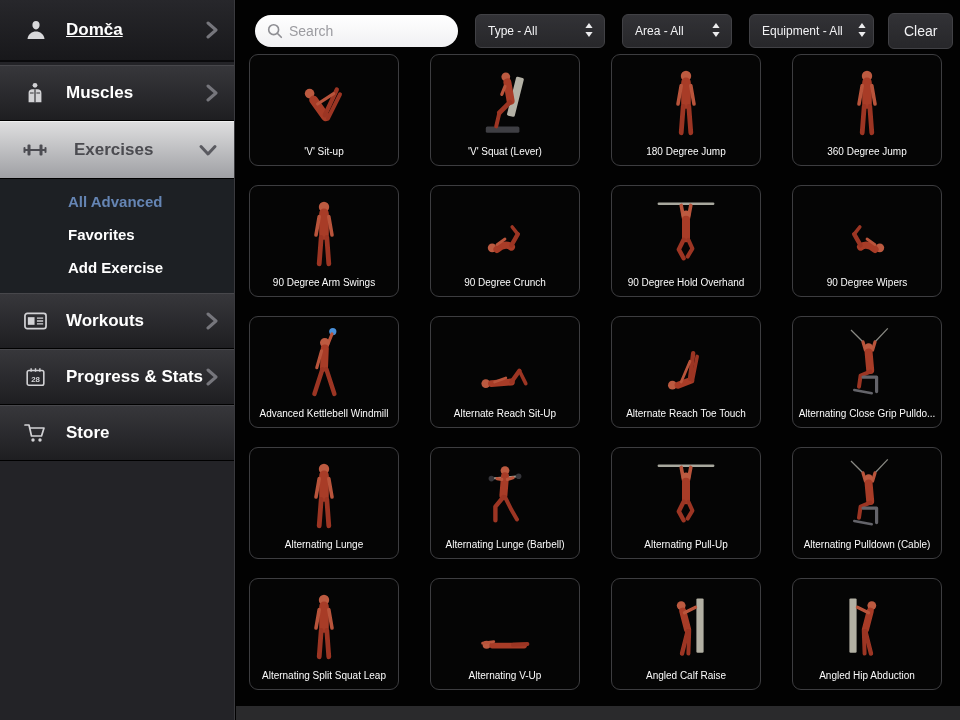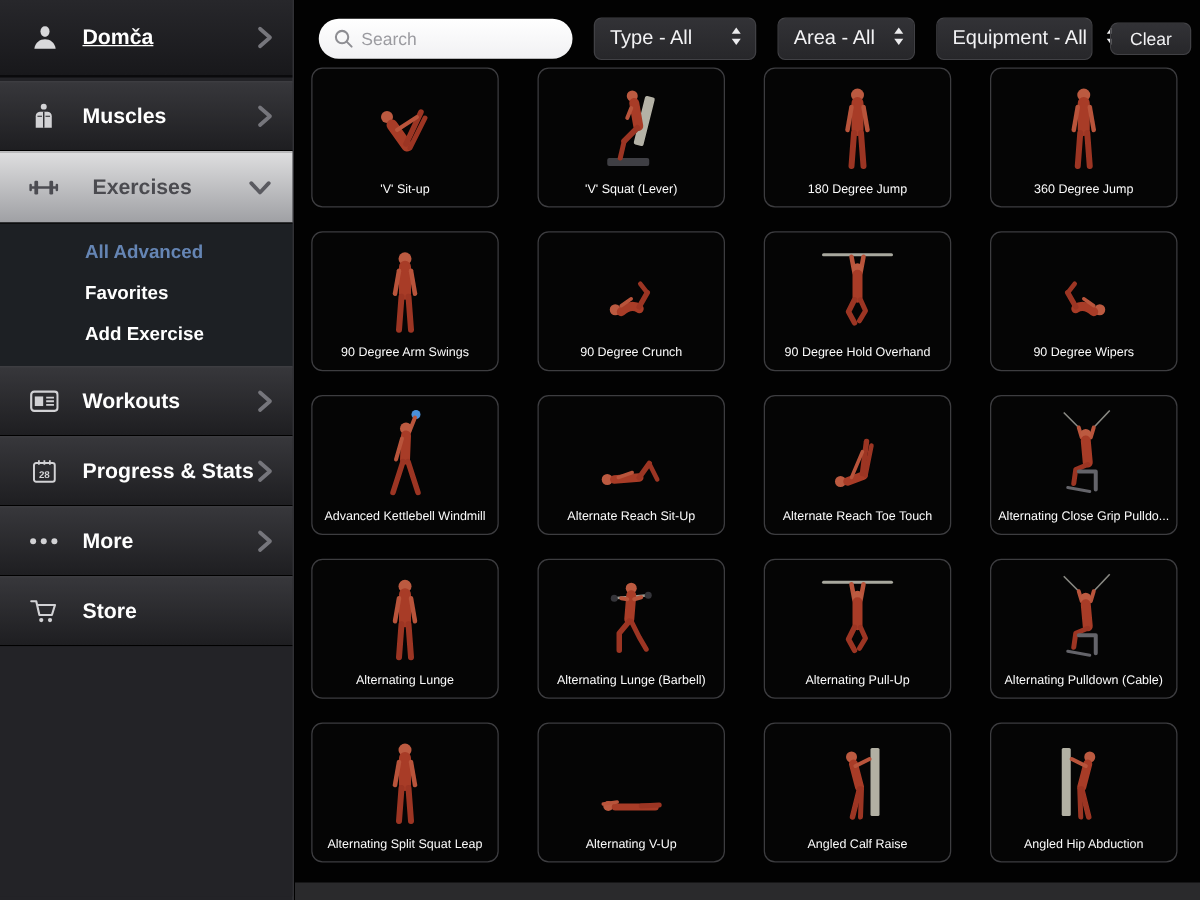--- a/index.html
+++ b/index.html
@@ -36,23 +36,23 @@
   .main { position:absolute; left:236px; top:0; width:724px; height:720px; background:#020202; }
   .filter-bar { display:flex; align-items:center; padding:14px 0 0 19px; height:48px; }
   .search-pill { position:relative; width:203px; height:32px; }
   .search-pill input { width:100%; height:100%; border:none; border-radius:16px;
     background:linear-gradient(180deg,#ffffff,#f1f1f3); padding:0 12px 0 34px;
     font-size:14px; color:#333; outline:none; font-family:"Liberation Sans",sans-serif; }
   .search-pill input::placeholder { color:#9b9ba0; }
   .search-glyph { position:absolute; left:11px; top:7px; pointer-events:none; }
   .drop { height:34px; margin-left:17px; display:flex; align-items:center;
     background:linear-gradient(180deg,#323236,#27272a); border:1px solid #414145;
-    border-radius:6px; color:#f2f2f4; font-size:16px; padding:0 10px 0 12px; cursor:pointer; }
+    border-radius:6px; color:#f2f2f4; font-size:12px; padding:0 10px 0 12px; cursor:pointer; }
   .drop .drop-label { margin-right:14px; white-space:nowrap; }
-  .clear-btn { height:26px; margin-left:14px; padding:8px 15px; display:flex; align-items:center;
+  .clear-btn { height:36px; margin-left:14px; padding:8px 15px; display:flex; align-items:center;
     background:linear-gradient(180deg,#323236,#27272a); border:1px solid #414145;
     border-radius:6px; color:#f2f2f4; font-size:14px; cursor:pointer; }
 
   
   .grid { display:grid; grid-template-columns:repeat(4,150px); gap:19px 31px;
     padding:6px 0 0 13px; }
   .card { width:150px; height:112px; background:#050505; border:1px solid #3d3d40;
     border-radius:9px; display:flex; flex-direction:column; cursor:pointer; overflow:hidden; }
   .card-fig { flex:1; display:flex; align-items:center; justify-content:center; padding-top:6px; }
   .card-fig svg.fig { width:86px; height:80px; }
@@ -254,35 +254,20 @@
         </svg>
       </span>
       <span class="nav-label">Progress &amp; Stats</span>
       <span class="nav-chevron">
         <svg width="12" height="20" viewBox="0 0 12 20">
             <path d="M2 3 L10 10 L2 17" fill="none" stroke="#76767c" stroke-width="3" stroke-linecap="round" stroke-linejoin="round"></path>
           </svg>
       </span>
     </div>
 
-    <div class="nav-row">
-      <span class="nav-icon">
-        <svg width="24" height="6" viewBox="0 0 24 6" fill="#d2d2d5">
-          <circle cx="3.5" cy="3" r="2.4"></circle>
-            <circle cx="12" cy="3" r="2.4"></circle>
-            <circle cx="20.5" cy="3" r="2.4"></circle>
-        </svg>
-      </span>
-      <span class="nav-label">More</span>
-      <span class="nav-chevron">
-        <svg width="12" height="20" viewBox="0 0 12 20">
-            <path d="M2 3 L10 10 L2 17" fill="none" stroke="#76767c" stroke-width="3" stroke-linecap="round" stroke-linejoin="round"></path>
-          </svg>
-      </span>
-    </div>
 
     <div class="nav-row">
       <span class="nav-icon">
         <svg width="24" height="22" viewBox="0 0 24 22">
           <path d="M2 3 L6 3 L8.5 14 L18.5 14 L21 6 L7 6" fill="none" stroke="#d2d2d5" stroke-width="1.7" stroke-linejoin="round" stroke-linecap="round"></path>
           <circle cx="10" cy="18" r="1.7" fill="#d2d2d5"></circle>
           <circle cx="17" cy="18" r="1.7" fill="#d2d2d5"></circle>
         </svg>
       </span>
       <span class="nav-label">Store</span>

